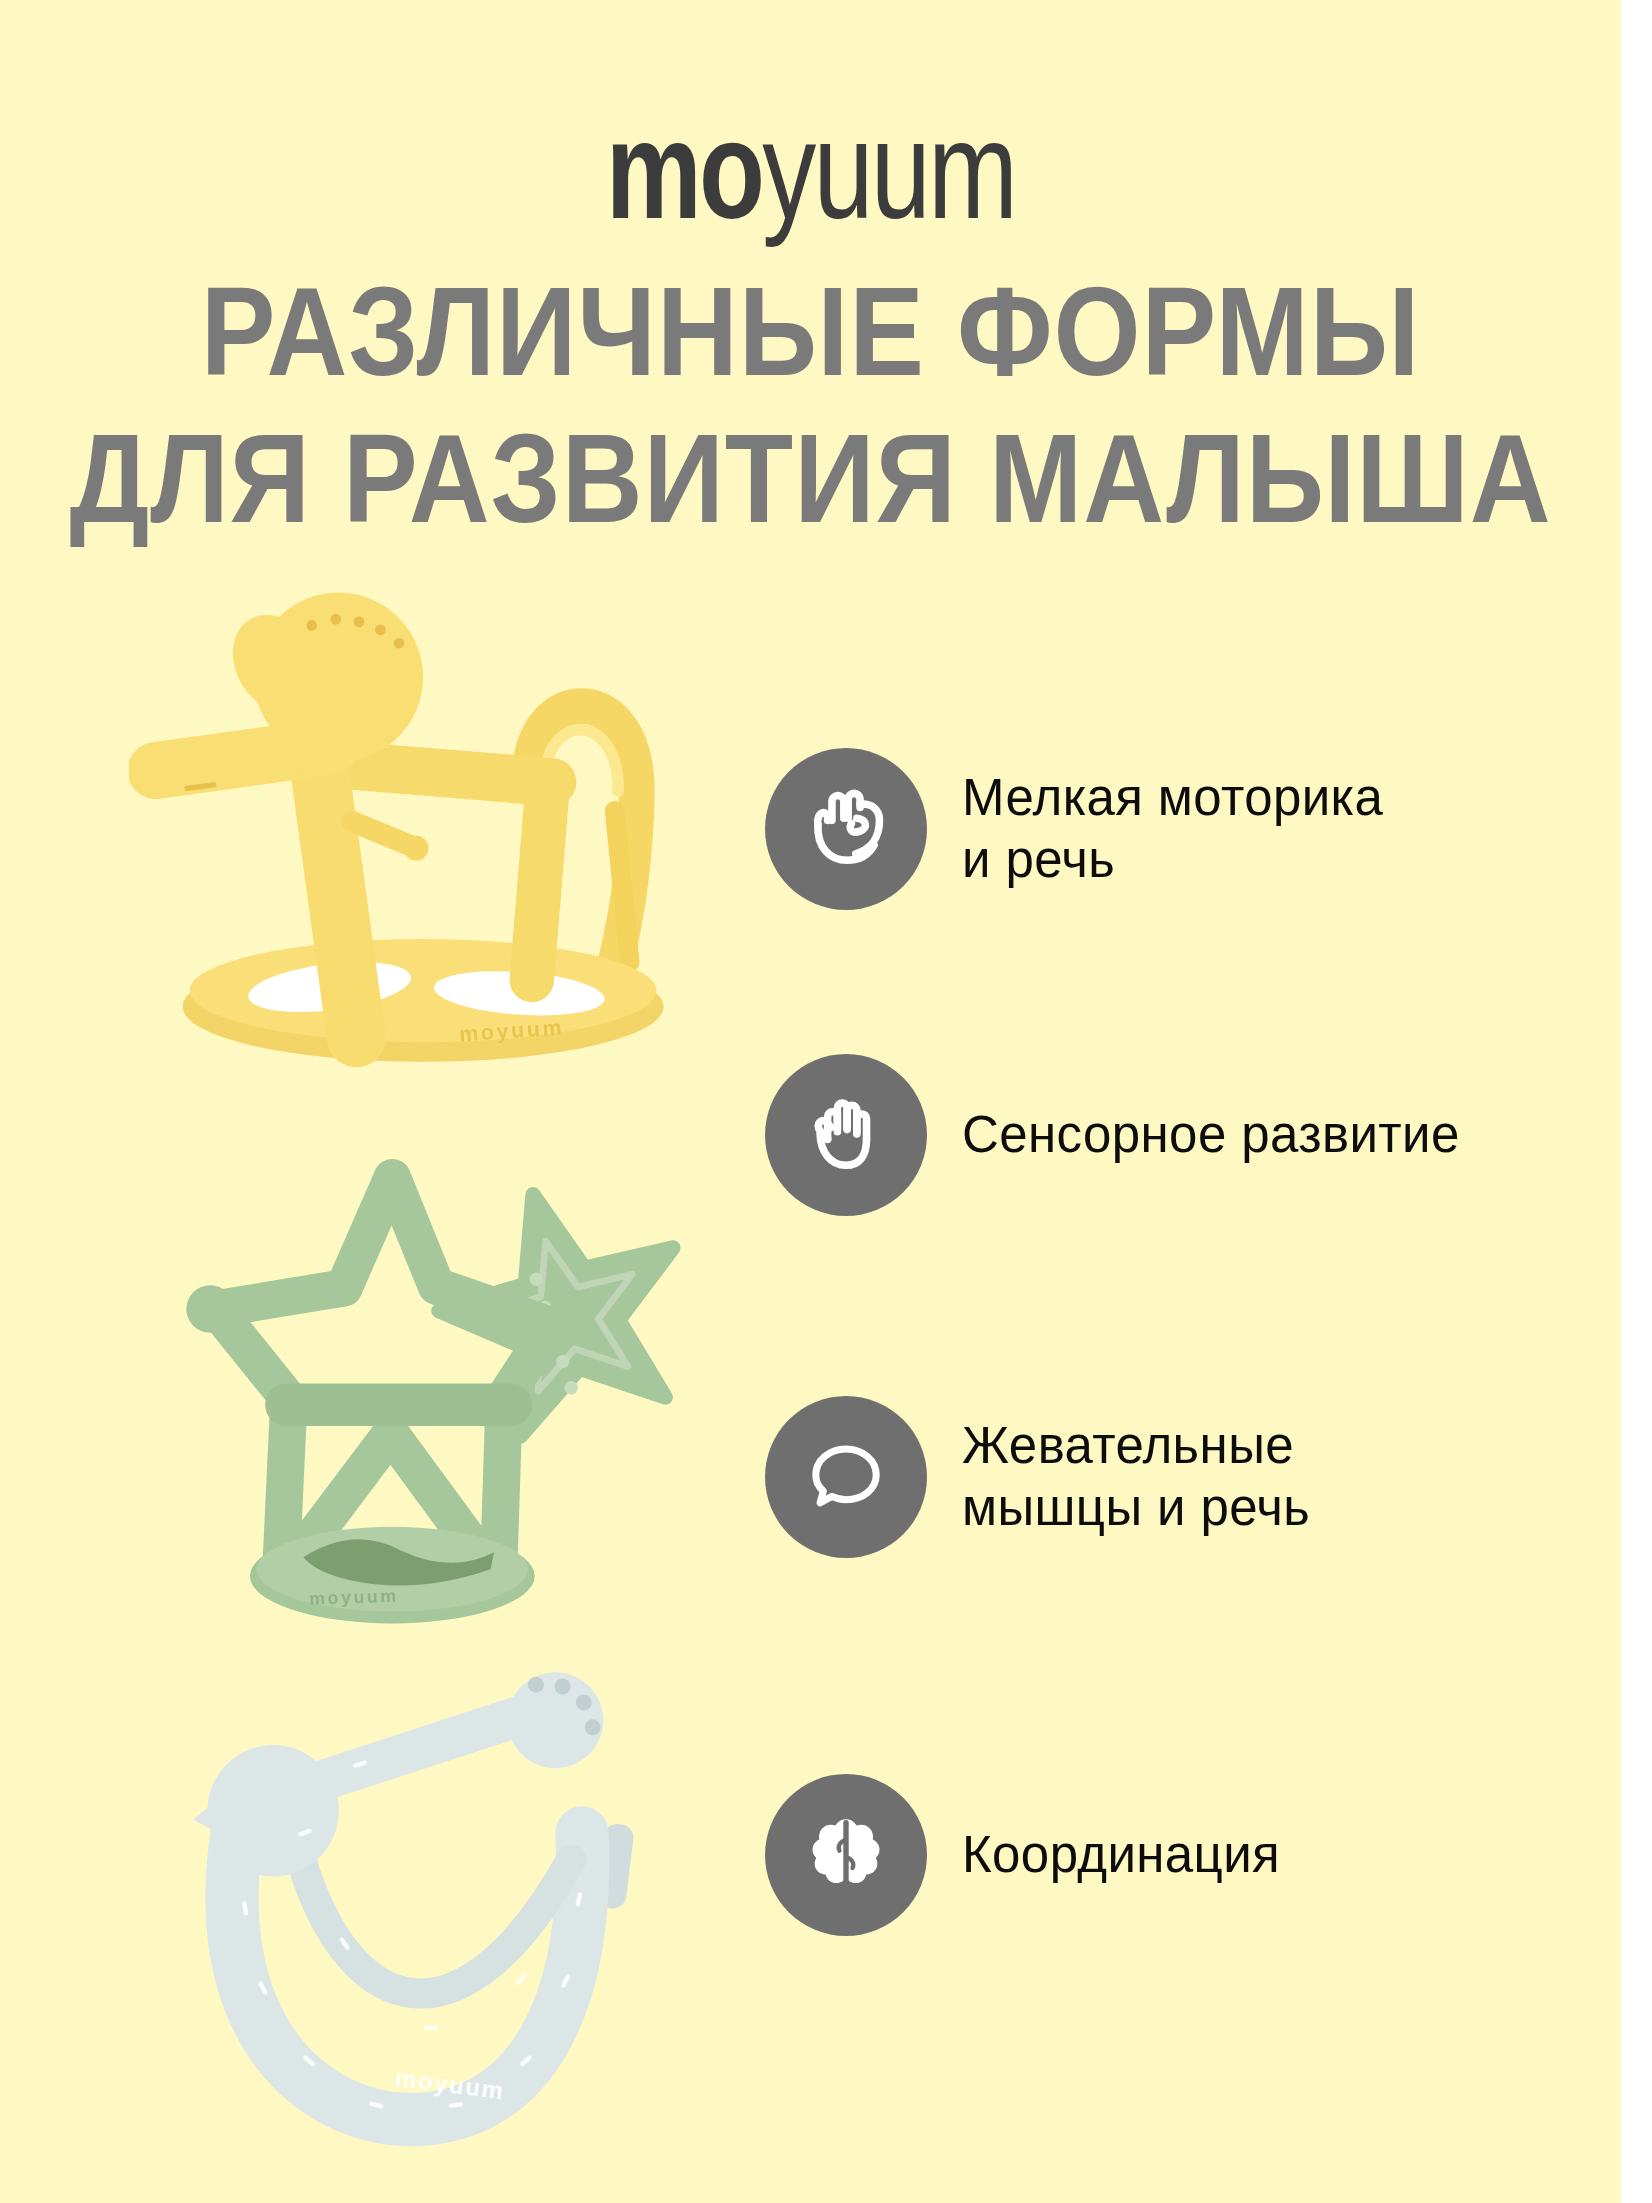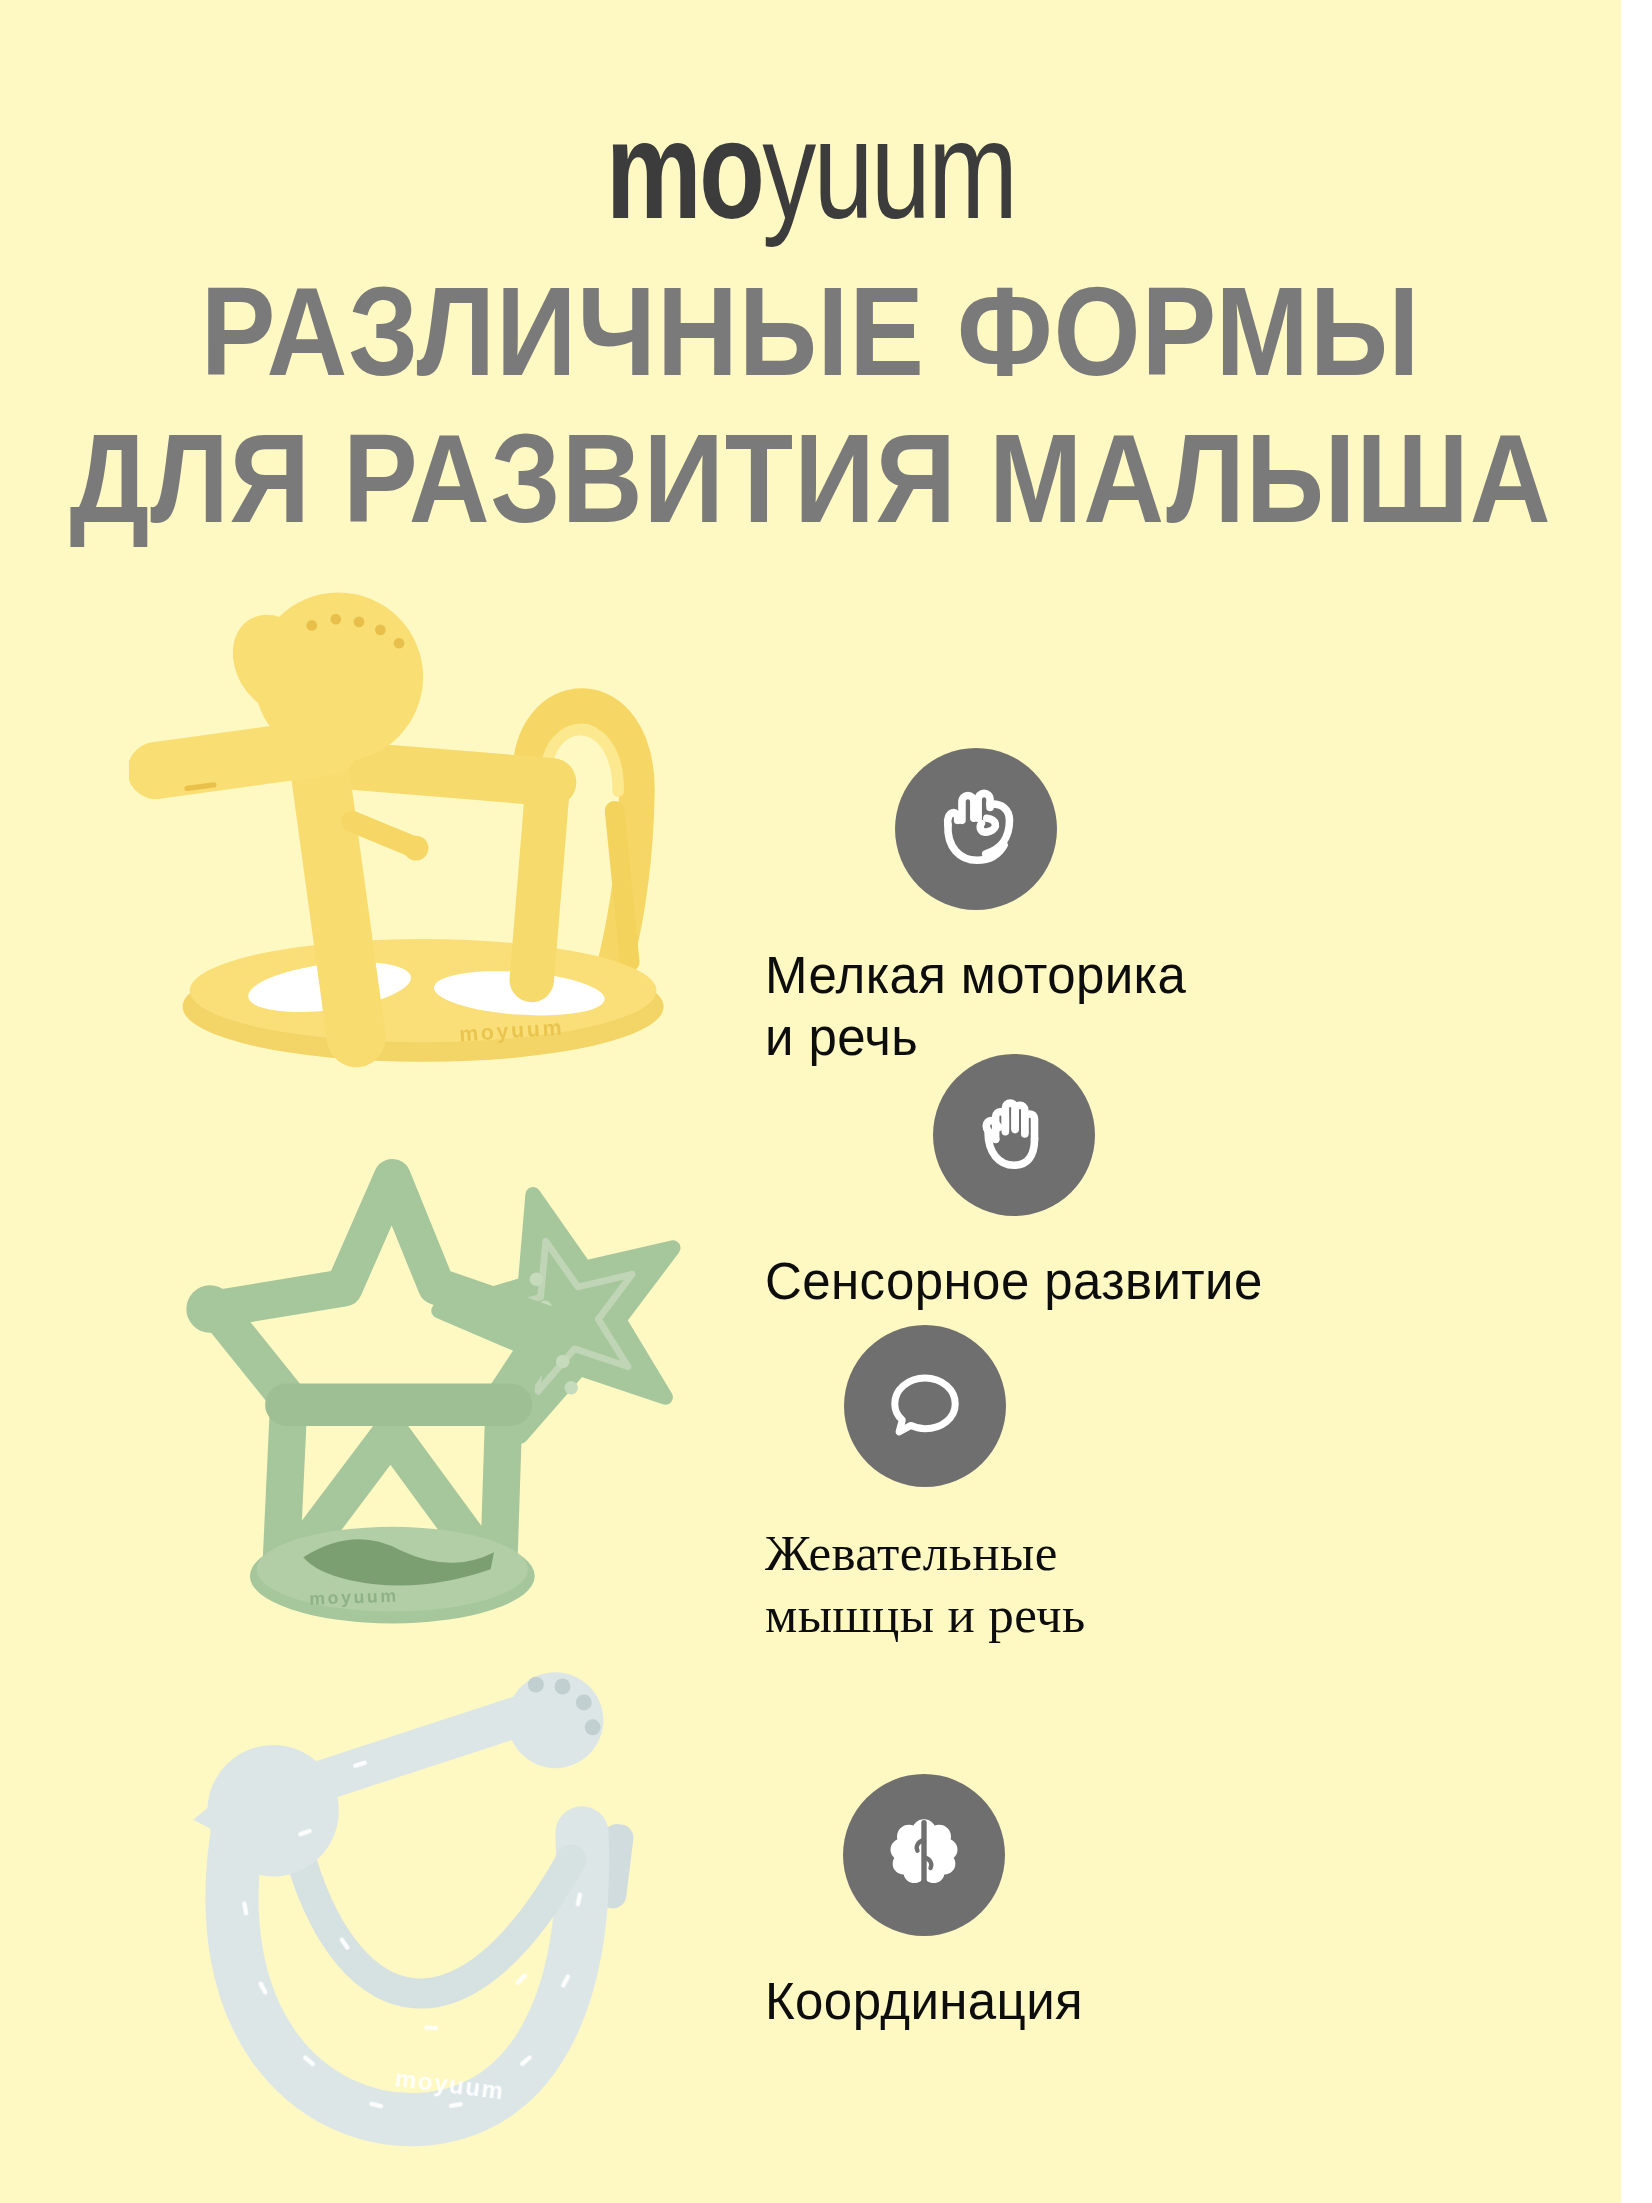--- a/index.html
+++ b/index.html
@@ -22,21 +22,21 @@
     color:#7a7a7a;font-weight:700;font-size:112px;line-height:1.17;
     transform:scaleY(1.12);transform-origin:top center;
     letter-spacing:0.9px;white-space:nowrap;
   }
   .heading .hline{display:block;}
   
   .product{position:absolute;}
   .product svg{display:block;}
   .emboss{font-family:"Liberation Sans",sans-serif;font-weight:700;}
   
-  .feature{position:absolute;left:765px;display:flex;align-items:center;gap:35px;flex-direction:column;}
+  .feature{position:absolute;left:765px;display:flex;align-items:center;gap:35px;}
   .icon-circle{
     width:162px;height:162px;border-radius:50%;background:#6f6f6f;
     display:flex;align-items:center;justify-content:center;flex:none;
   }
   .icon-circle svg{width:108px;height:108px;}
   .feature-text{
     font-size:51px;line-height:1.22;color:#0d0d0d;letter-spacing:0.4px;
     font-weight:400;white-space:nowrap;
   }
   .feature-text span{display:block;}
@@ -181,21 +181,21 @@
           <path d="M33 54 L26 46 C21 40 28 33 33 39 L36 43"></path>
           <path d="M26 48 C26 66 36 78 50 78 C62 78 69 70 69 54"></path>
         </g>
       </svg>
     </div>
     <div class="feature-text">
       <span>Сенсорное развитие</span>
     </div>
   </div>
 
-  <div class="feature" style="top:1325px;font-family:Liberation Serif, serif;">
+  <div class="feature" style="top:1396px;">
     <div class="icon-circle">
       <svg viewBox="0 0 100 100">
         <path d="M50 24 C66 24 78 35 78 48 C78 61 66 71 50 71 C45 71 41 70 37 68 L26 74 L29 63 C24 59 22 54 22 48 C22 35 34 24 50 24 Z" fill="none" stroke="#ffffff" stroke-width="6.5" stroke-linecap="round" stroke-linejoin="round"></path>
       </svg>
     </div>
     <div class="feature-text">
       <span>Жевательные</span>
       <span>мышцы и речь</span>
     </div>
   </div>

